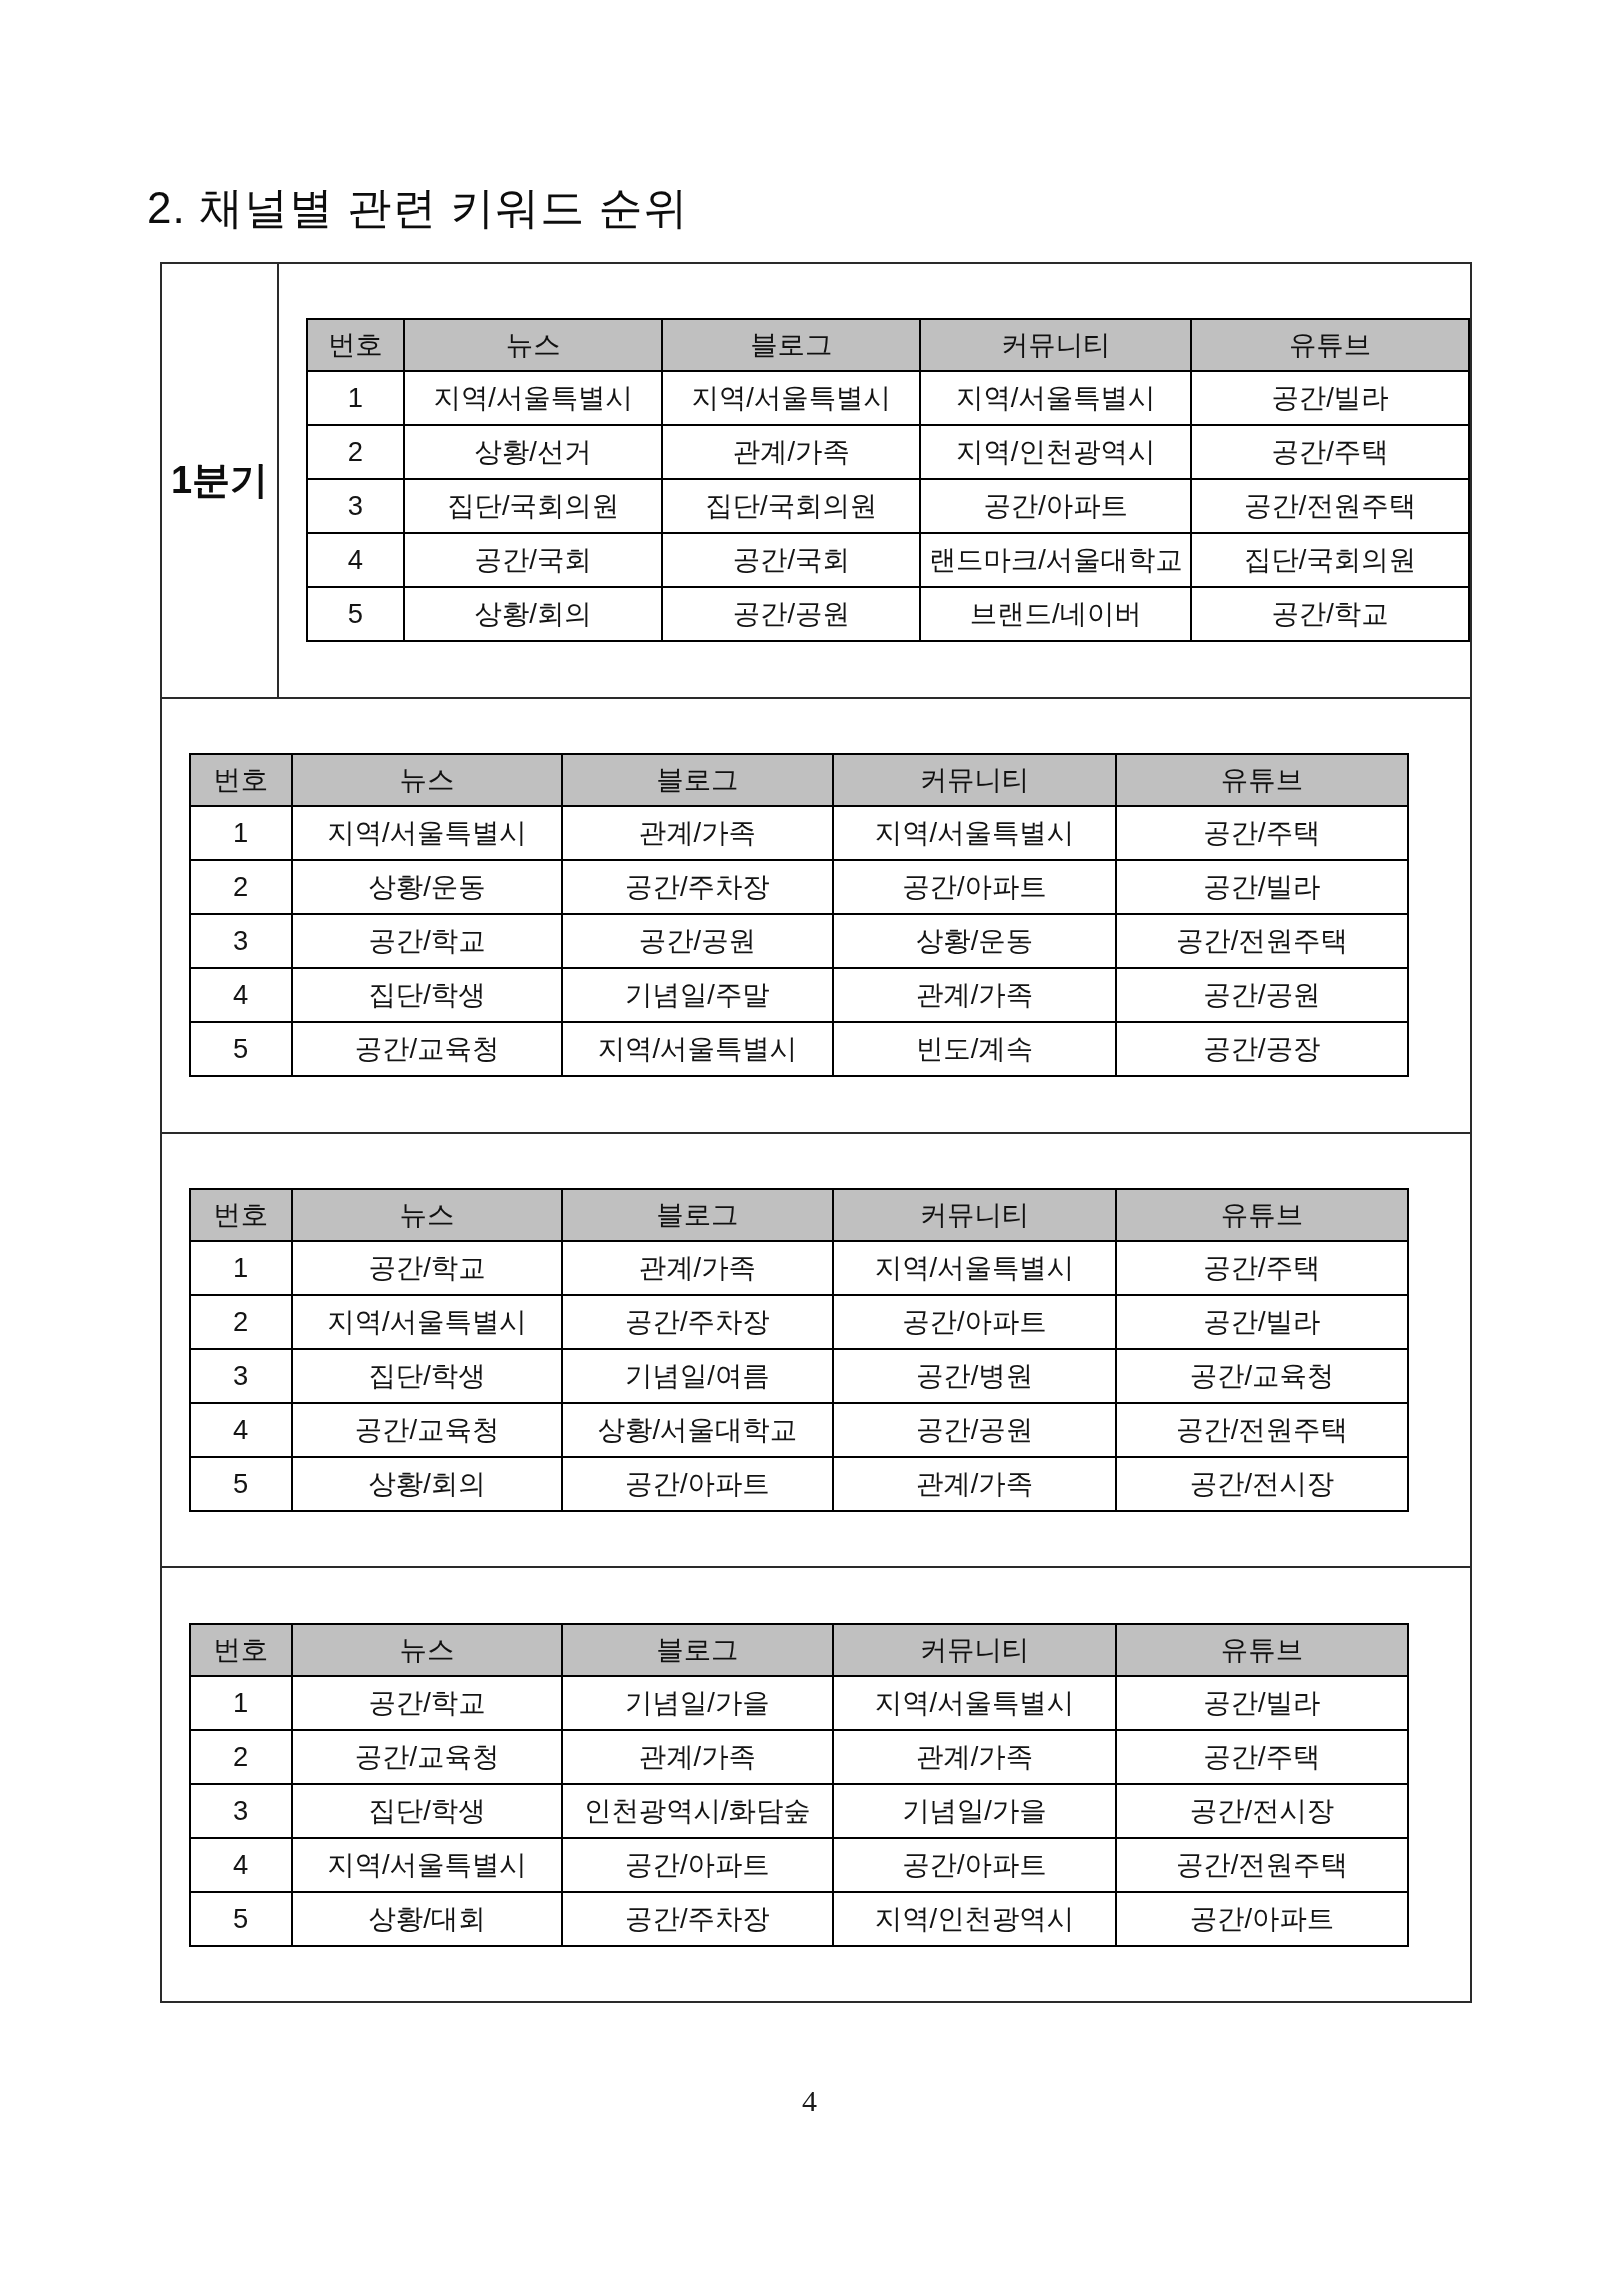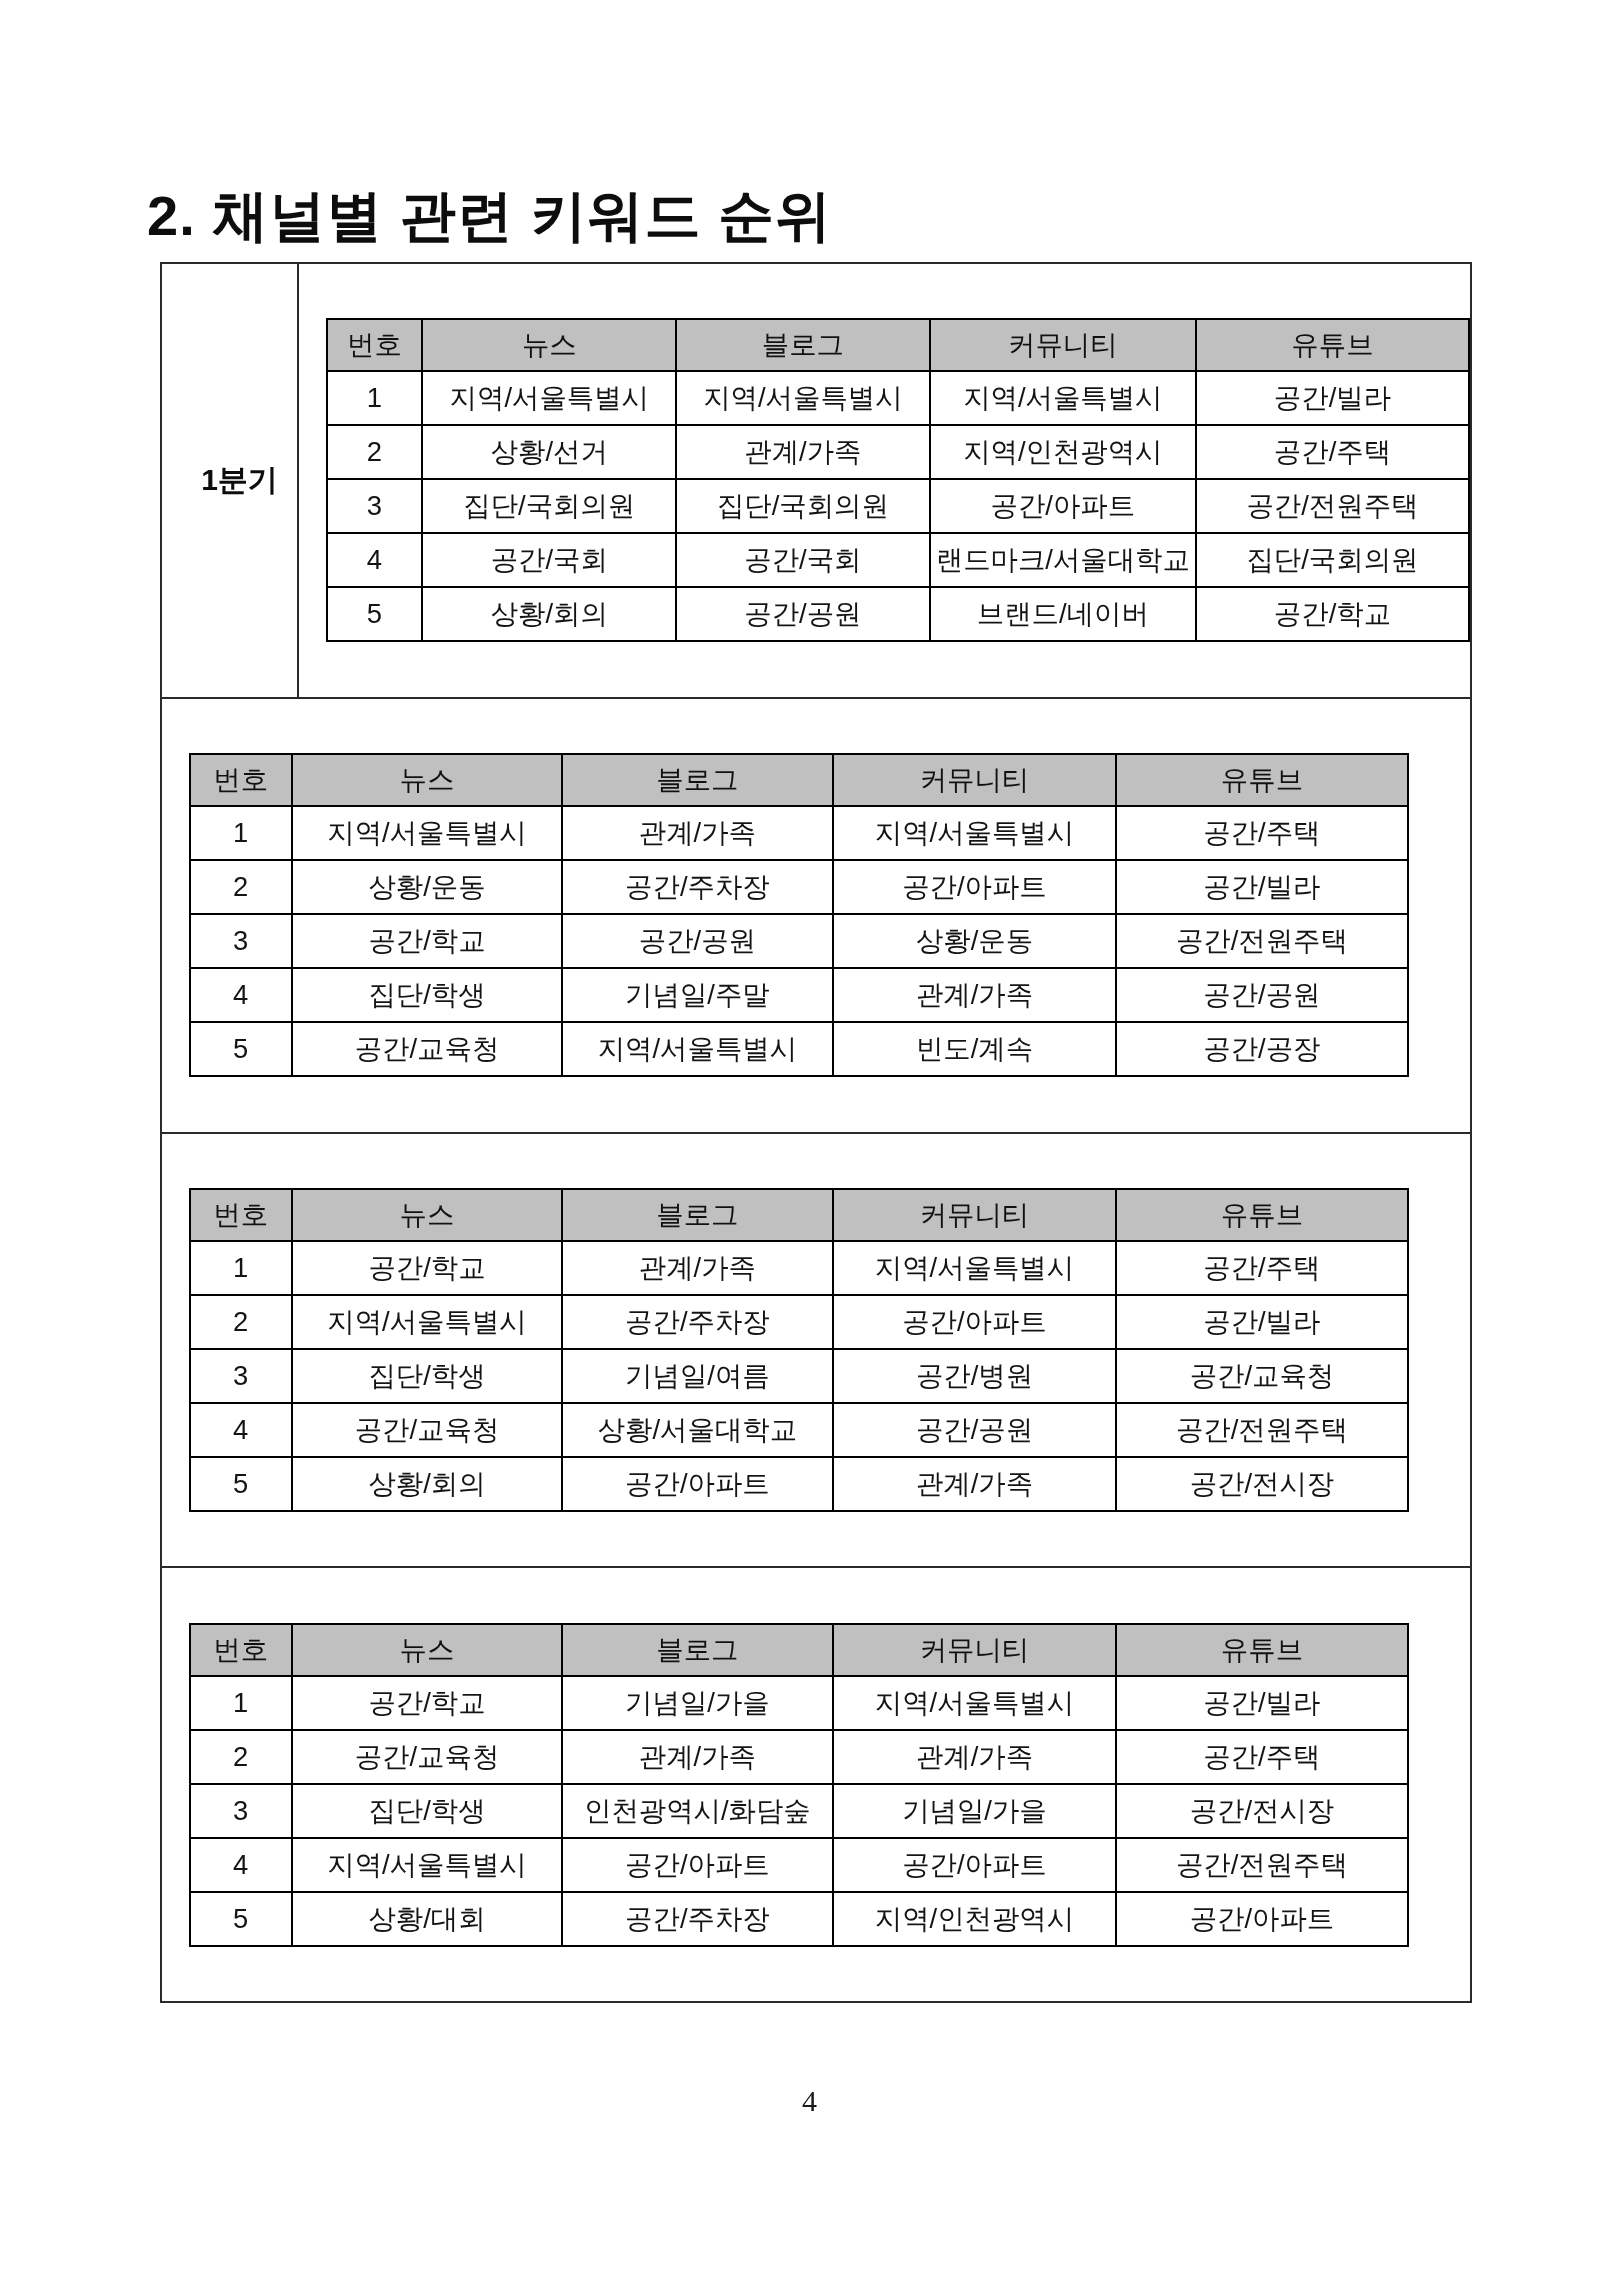--- a/index.html
+++ b/index.html
@@ -10,22 +10,22 @@
     background: #ffffff;
     font-family: "Liberation Sans", sans-serif;
     color: #000000;
     overflow: hidden;
   }
   .doc-title {
     position: absolute;
     left: 147px;
     top: 179px;
     margin: 0;
-    font-size: 56px;
-    font-weight: 700;
+    font-size: 44px;
+    font-weight: 400;
     letter-spacing: 1px;
     color: #0d0d0d;
     white-space: nowrap;
   }
   .outer-box {
     position: absolute;
     left: 160px;
     top: 262px;
     width: 1312px;
     height: 1741px;
@@ -42,24 +42,23 @@
     min-height: 0;
   }
   .quarter-section:last-child { border-bottom: none; }
   .q-label {
     width: 115px;
     flex: 0 0 115px;
     border-right: 2px solid #2a2a2a;
     display: flex;
     align-items: center;
     justify-content: center;
-    font-size: 30px;
+    font-size: 38px;
     font-weight: 700;
     color: #0d0d0d;
-    padding-left: 20px;
   }
   .q-content {
     flex: 1 1 auto;
     display: flex;
     align-items: center;
     padding-left: 26.5px;
     min-width: 0;
   }
   table.kw-table {
     border-collapse: collapse;

